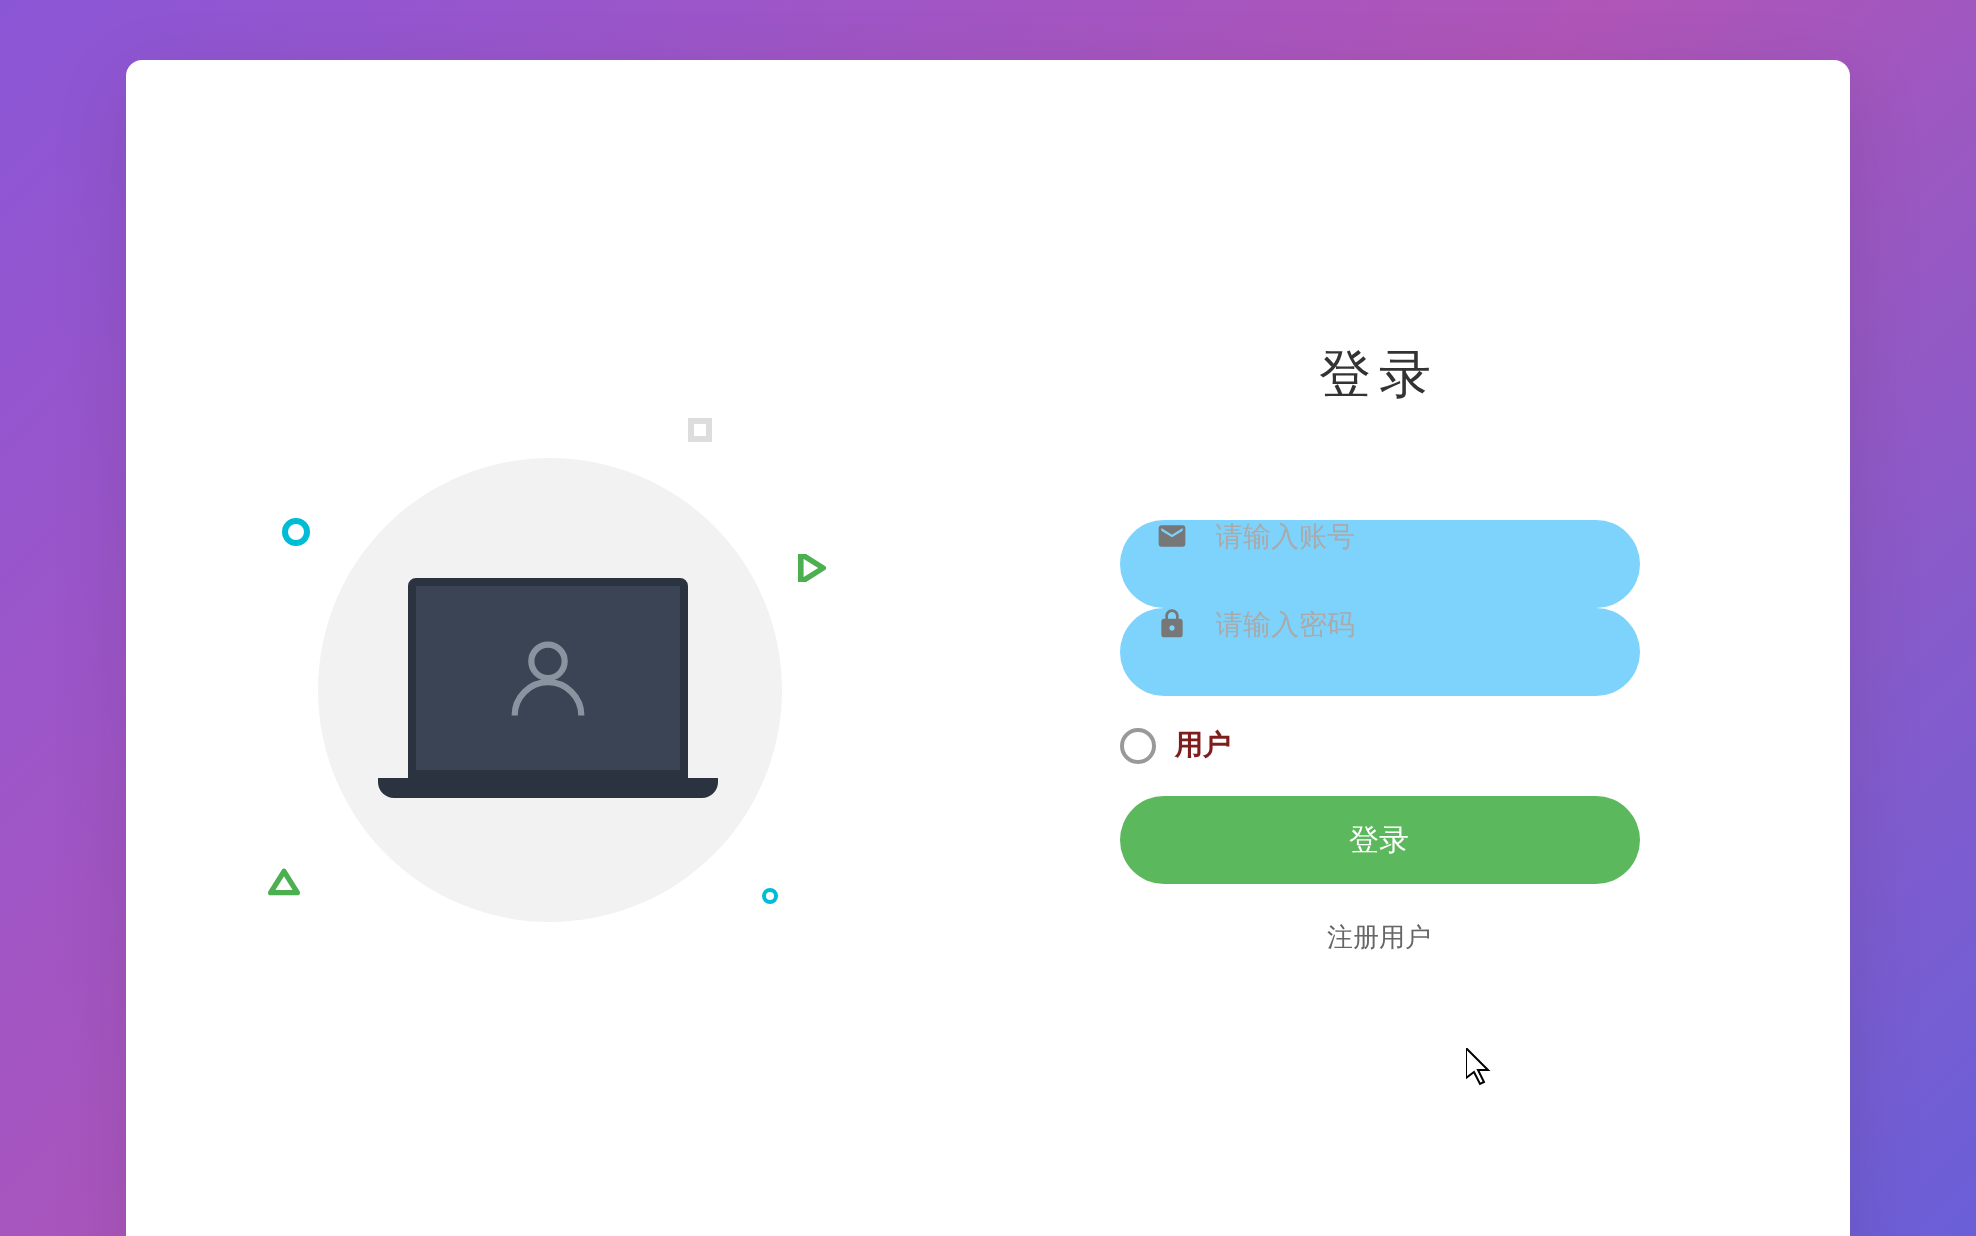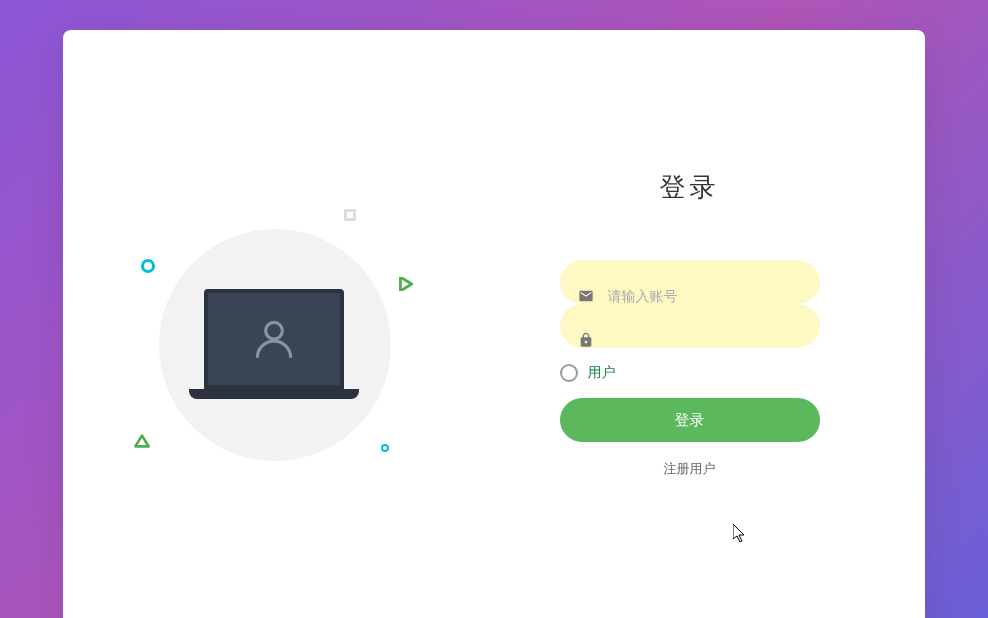--- a/index.html
+++ b/index.html
@@ -135,24 +135,24 @@
       font-size: 26px;
       color: #333;
       letter-spacing: 4px;
       margin-bottom: 55px;
       font-weight: normal;
     }
     
     .input-group {
       width: 260px;
       height: 44px;
-      background: #fef9c3;
+      background: #7dd3fc;
       border-radius: 22px;
       display: flex;
-      align-items: flex-end;
+      align-items: flex-start;
       padding: 0 18px;
       margin-bottom: 0;
     }
     
     .input-icon {
       color: #777;
       width: 16px;
       height: 16px;
       flex-shrink: 0;
     }
@@ -184,21 +184,22 @@
       width: 18px;
       height: 18px;
       border: 2px solid #999;
       border-radius: 50%;
       margin-right: 10px;
       cursor: pointer;
     }
     
     .radio-label {
       font-size: 14px;
-      color: #15803d;
+      color: #7f1d1d;
+      font-weight: bold;
     }
     
     .login-btn {
       width: 260px;
       height: 44px;
       background: #5cb85c;
       color: #fff;
       border: none;
       border-radius: 22px;
       font-size: 15px;
@@ -264,20 +265,21 @@
       <svg class="input-icon" viewBox="0 0 24 24" fill="#777">
         <path d="M20 4H4c-1.1 0-2 .9-2 2v12c0 1.1.9 2 2 2h16c1.1 0 2-.9 2-2V6c0-1.1-.9-2-2-2zm0 4l-8 5-8-5V6l8 5 8-5v2z"></path>
       </svg>
       <input type="text" class="text-input" placeholder="请输入账号" style="">
     </div>
 
     <div class="input-group">
       <svg class="input-icon" viewBox="0 0 24 24" fill="#777">
         <path d="M18 8h-1V6c0-2.76-2.24-5-5-5S7 3.24 7 6v2H6c-1.1 0-2 .9-2 2v10c0 1.1.9 2 2 2h12c1.1 0 2-.9 2-2V10c0-1.1-.9-2-2-2zm-6 9c-1.1 0-2-.9-2-2s.9-2 2-2 2 .9 2 2-.9 2-2 2zM9 8V6c0-1.66 1.34-3 3-3s3 1.34 3 3v2H9z"></path>
       </svg>
+      <input type="password" class="text-input" placeholder="请输入密码" style="">
     </div>
 
     <div class="radio-row">
       <span class="radio-circle"></span>
       <span class="radio-label">用户</span>
     </div>
 
     <button class="login-btn">登录</button>
 
     <a class="register-link">注册用户</a>

